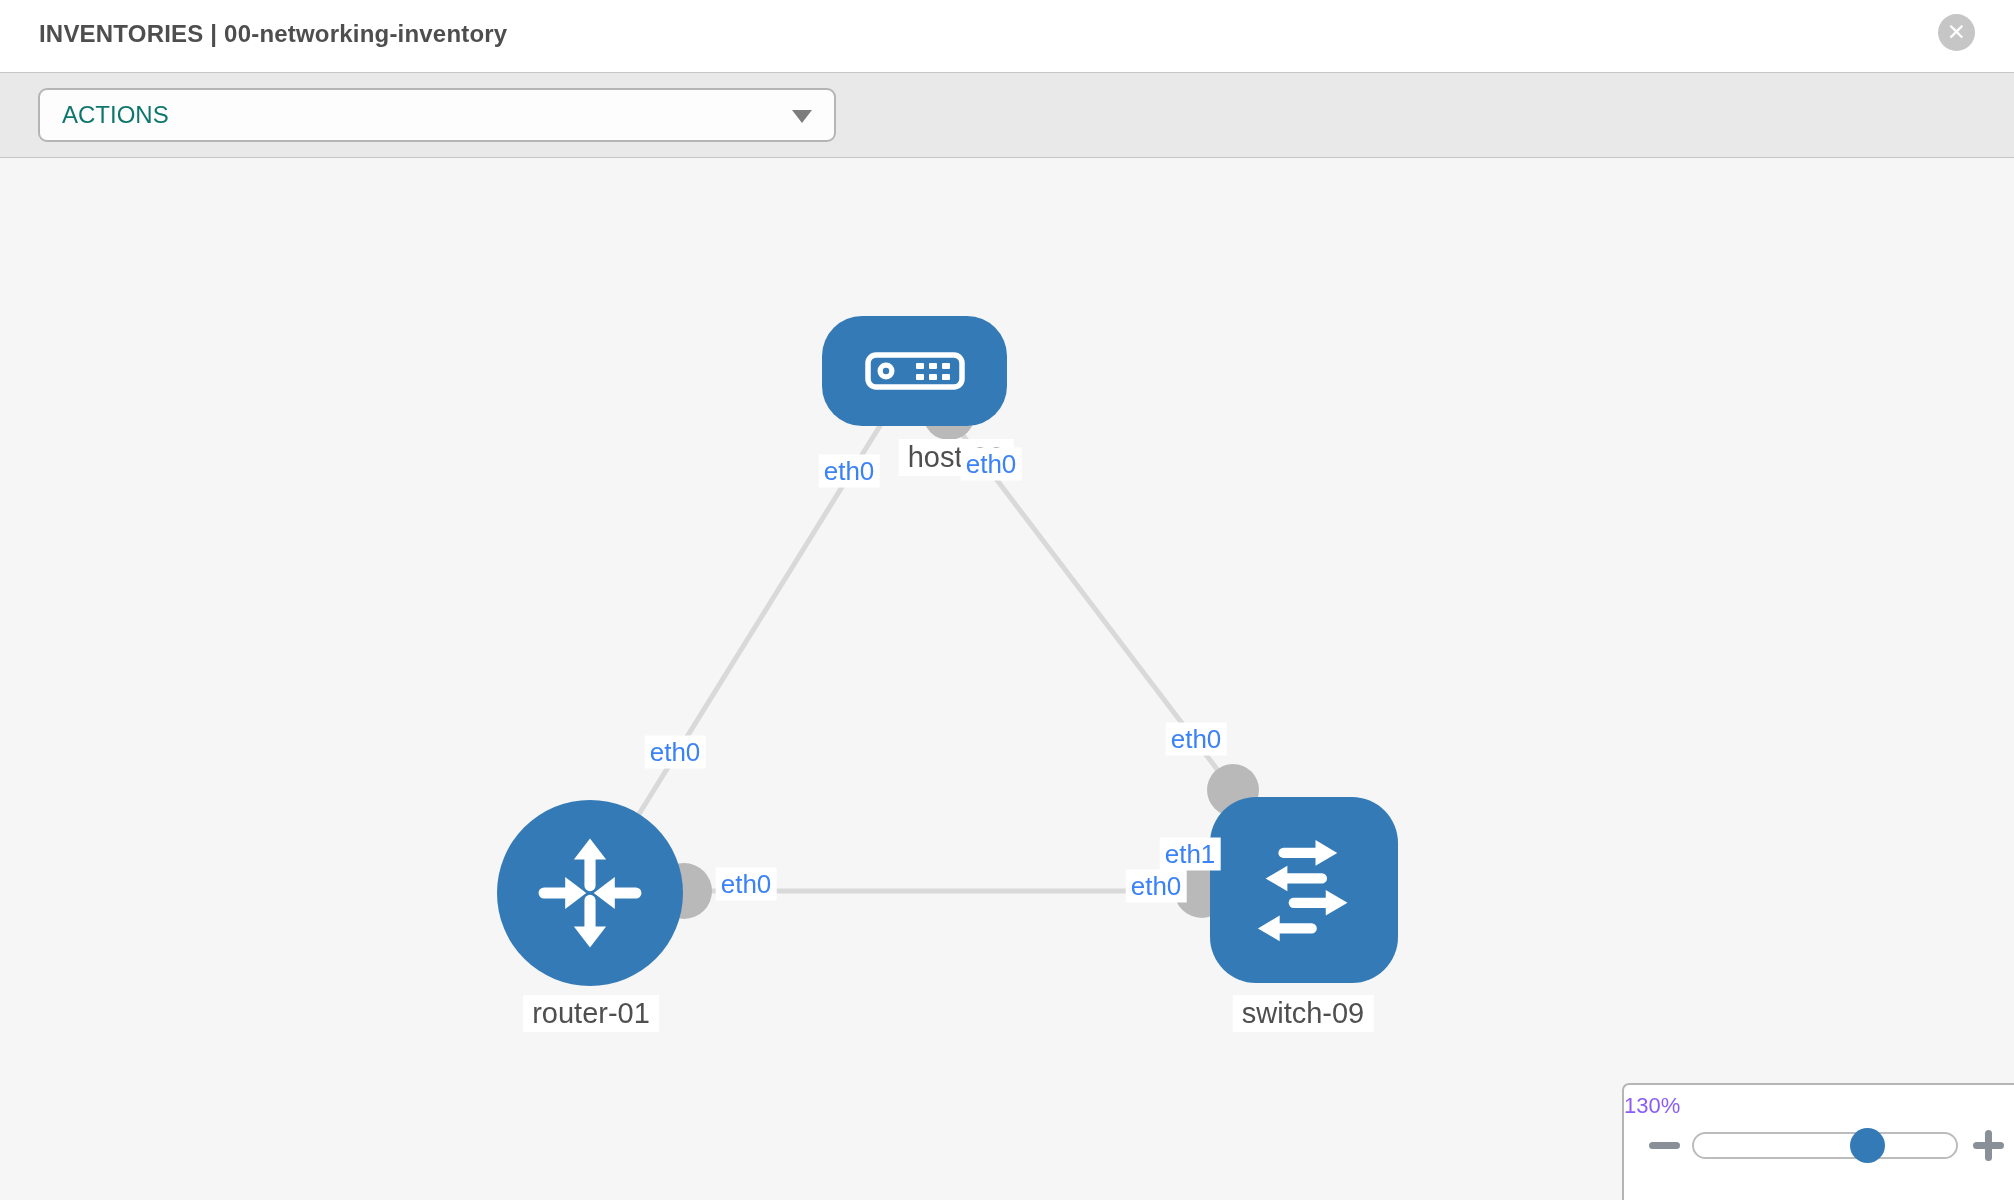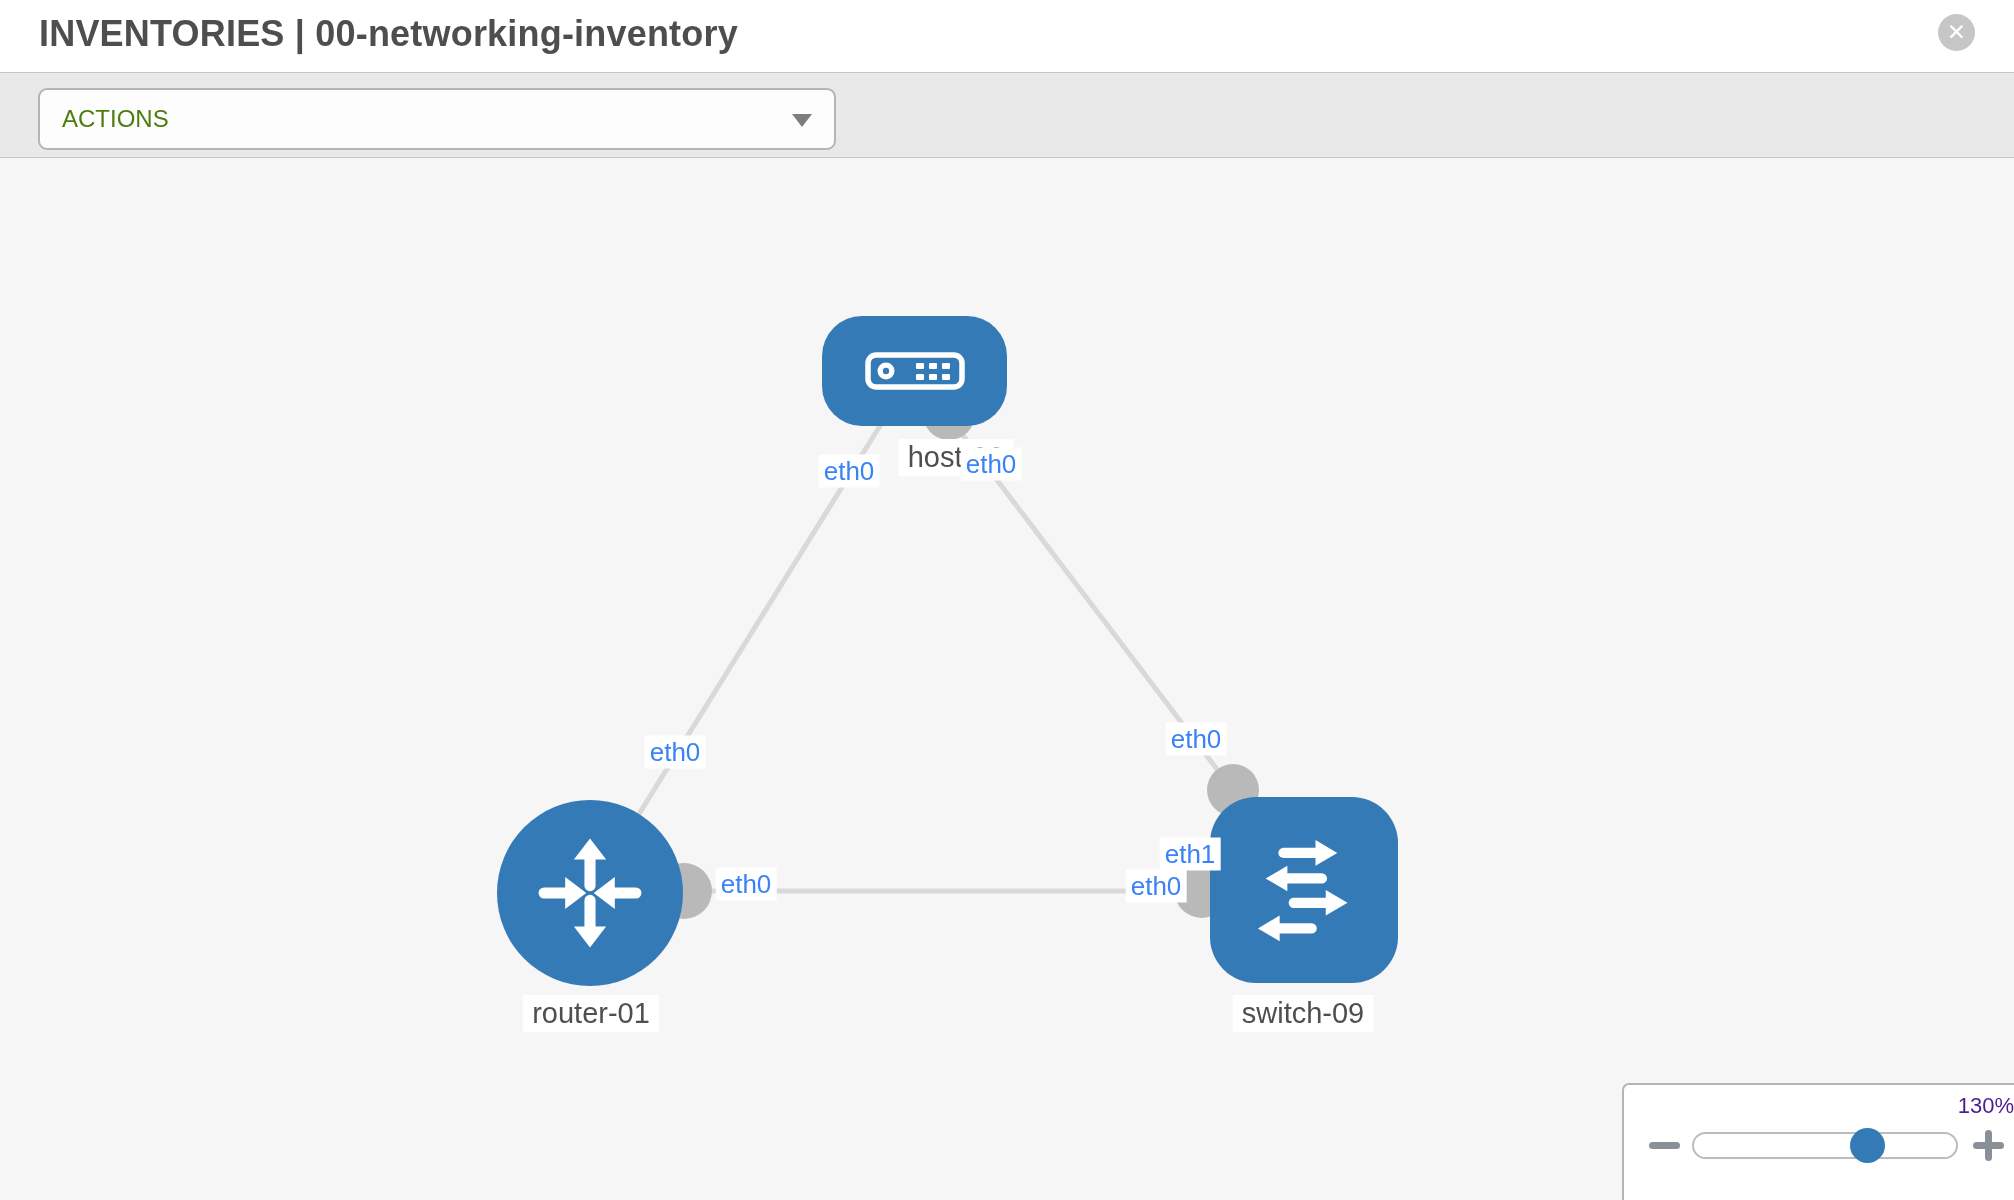--- a/index.html
+++ b/index.html
@@ -5,36 +5,36 @@
   * { margin:0; padding:0; box-sizing:border-box; }
   html,body { background:#fff; }
   .app {
     position:relative; width:2014px; height:1200px; overflow:hidden;
     font-family:"Liberation Sans","DejaVu Sans",sans-serif; background:#fff;
   }
   
   .header { position:absolute; left:0; top:0; width:2014px; height:72px; background:#fff; }
   .title {
     position:absolute; left:39px; top:0; height:68px; display:flex; align-items:center;
-    font-size:36px; font-weight:bold; color:#4e4e4e; letter-spacing:.2px;
+    font-size:24px; font-weight:bold; color:#4e4e4e; letter-spacing:.2px;
   }
   .close-btn {
     position:absolute; right:39px; top:14px; width:37px; height:37px; border-radius:50%;
     background:#c6c6c6; color:#fff; display:flex; align-items:center; justify-content:center;
     font-size:23px; font-weight:bold; cursor:pointer; line-height:1;
   }
   
   .toolbar {
     position:absolute; left:0; top:72px; width:2014px; height:86px;
     background:#e9e9e9; border-top:1px solid #c6c6c6; border-bottom:1px solid #c6c6c6;
   }
   .select {
-    position:absolute; top:15px; height:62px; background:#fdfdfd;
+    position:absolute; top:15px; height:54px; background:#fdfdfd;
     border:2px solid #b5b5b5; border-radius:9px; display:flex; align-items:center;
-    padding:0 22px; font-size:24px; color:#4d7c0f; cursor:pointer;
+    padding:0 22px; font-size:24px; color:#0f766e; cursor:pointer;
   }
   .select.actions { left:38px;  width:798px; }
   .select.search  { left:1182px; width:792px; }
   .caret {
     position:absolute; right:22px; top:50%; margin-top:-5px;
     width:0; height:0; border-left:10px solid transparent;
     border-right:10px solid transparent; border-top:13px solid #7d7d7d;
   }
   .tool-icon { position:absolute; cursor:pointer; }
   .tool-icon svg { display:block; }
@@ -63,22 +63,22 @@
     position:absolute; z-index:3; transform:translate(-50%,-50%);
     background:#fff; color:#3b82f6; font-size:26px; padding:1px 5px; white-space:nowrap;
   }
   .eth-label.front { z-index:4; }
   
   .zoom-panel {
     position:absolute; left:1622px; top:1083px; width:392px; height:117px; z-index:10;
     background:#fff; border-top:2px solid #b5b5b5; border-left:2px solid #b5b5b5;
     border-top-left-radius:7px;
   }
-  .zoom-value { position:absolute; left:0; top:8px; width:100%; text-align:right;
-    font-size:22px; color:#4c1d95; }
+  .zoom-value { position:absolute; left:0; top:8px; width:100%; text-align:left;
+    font-size:22px; color:#8b5cf6; }
   .zoom-minus { position:absolute; left:25px; top:57px; width:31px; height:7px;
     border-radius:4px; background:#8a9098; cursor:pointer; }
   .zoom-plus { position:absolute; left:349px; top:45px; width:31px; height:31px; cursor:pointer; }
   .zoom-plus::before { content:""; position:absolute; left:0; top:12px; width:31px; height:7px;
     border-radius:4px; background:#8a9098; }
   .zoom-plus::after { content:""; position:absolute; left:12px; top:0; width:7px; height:31px;
     border-radius:4px; background:#8a9098; }
   .zoom-track {
     position:absolute; left:68px; top:47px; width:266px; height:27px;
     border:2px solid #bcbcbc; border-radius:15px; background:#fff; cursor:pointer;

